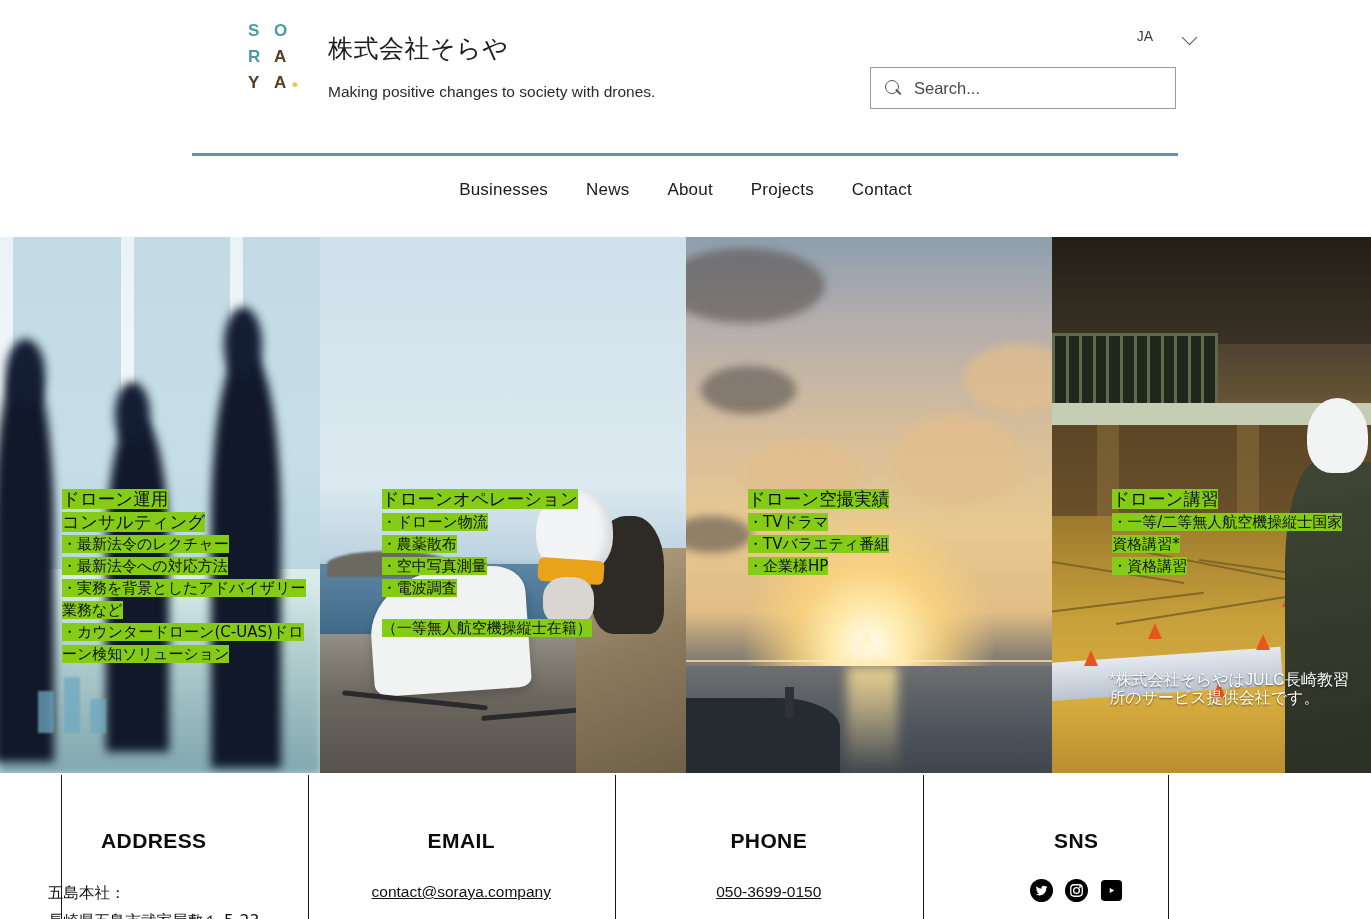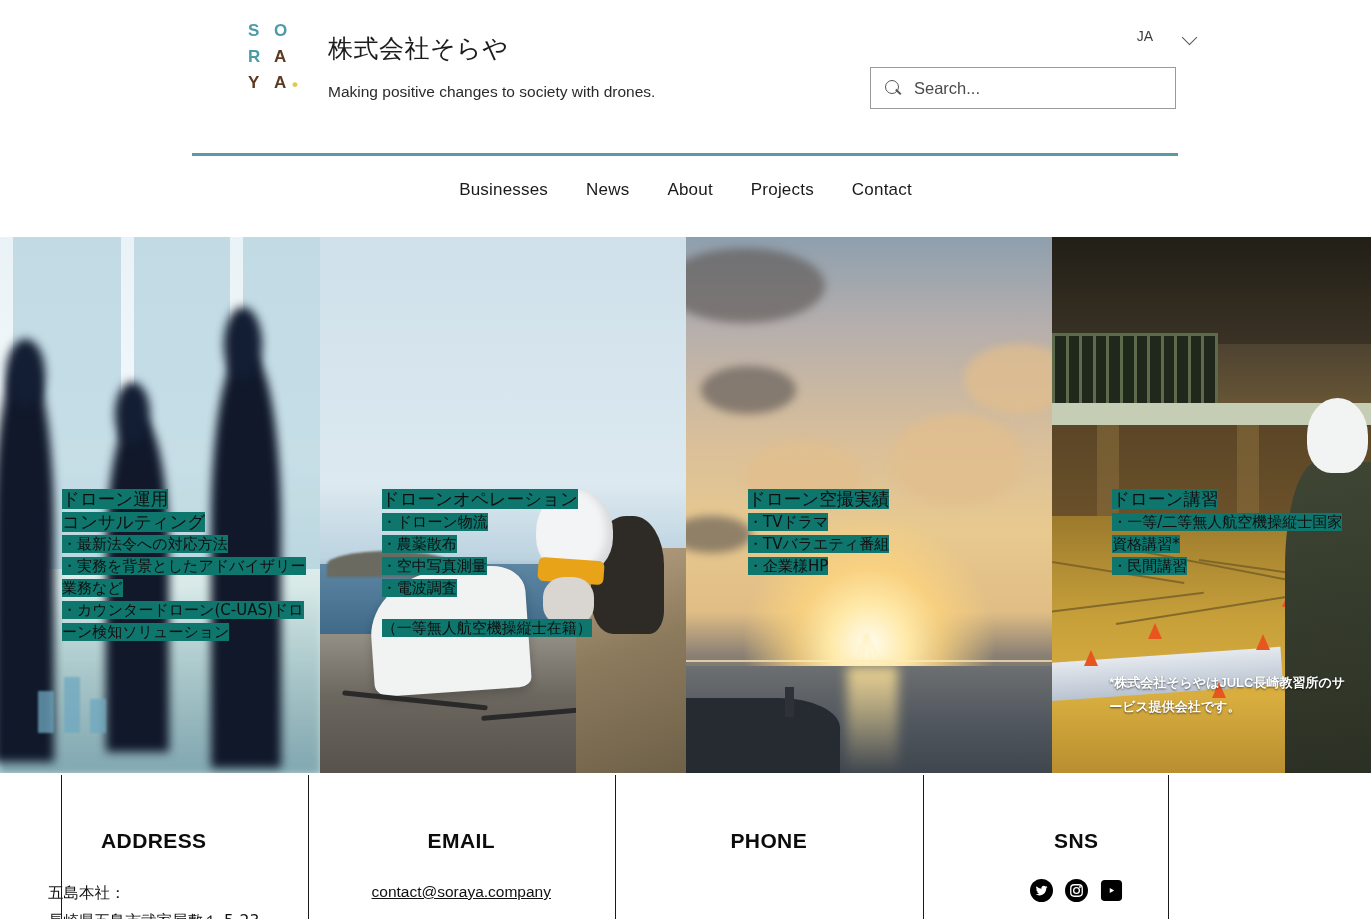--- a/index.html
+++ b/index.html
@@ -250,30 +250,30 @@
     background: #f2f3f3; border-radius: 50% 50% 40% 40%;
   }
   .a4 .column {
     position: absolute; top: 35%; width: 7%; height: 17%;
     background: #8a6f3c; opacity: .55;
   }
 
   
   .overlay { position: absolute; z-index: 5; }
   .ov-line {
-    display: inline; color: #0f0f0f; background: #0f766e;
+    display: inline; color: #0f0f0f; background: #84cc16;
     font-family: "DejaVu Sans", "Liberation Sans", sans-serif;
     box-decoration-break: clone; -webkit-box-decoration-break: clone;
   }
   .ov-head { font-size: 17.5px; line-height: 21.5px; }
   .ov-item { font-size: 15px; line-height: 21px; }
   .ov-block > div { margin-bottom: 1px; }
   .ov-note-white {
-    color: #ffffff; background: transparent; font-size: 13px; line-height: 24px;
-    font-weight: bold; text-shadow: 0 1px 2px rgba(0,0,0,.6);
+    color: #ffffff; background: transparent; font-size: 16px; line-height: 13px;
+    font-weight: normal; text-shadow: 0 1px 2px rgba(0,0,0,.6);
   }
 
   
   .footer {
     position: absolute; top: 775px; left: 0; width: 1230px; height: 144px;
     background: #ffffff; display: flex;
   }
   .fcol {
     flex: 1; position: relative; text-align: center; padding-top: 54px;
   }
@@ -365,20 +365,21 @@
         <div class="head" style="left:36%;top:27%;width:11%;height:12%;"></div>
         <div class="figure" style="left:66%;width:22%;height:77%;bottom:1%;"></div>
         <div class="head" style="left:70%;top:13%;width:12%;height:14%;"></div>
         <div class="chartbar" style="left:12%;width:5%;height:42px;"></div>
         <div class="chartbar" style="left:20%;width:5%;height:56px;"></div>
         <div class="chartbar" style="left:28%;width:5%;height:34px;"></div>
       </div>
       <div class="overlay ov-block" style="left:62px;top:252px;width:272px;">
         <div><span class="ov-line ov-head">ドローン運用</span></div>
         <div><span class="ov-line ov-head">コンサルティング</span></div>
+        <div><span class="ov-line ov-item">・最新法令のレクチャー</span></div>
         <div><span class="ov-line ov-item">・最新法令への対応方法</span></div>
         <div><span class="ov-line ov-item">・実務を背景としたアドバイザリー</span></div>
         <div><span class="ov-line ov-item">業務など</span></div>
         <div><span class="ov-line ov-item">・カウンタードローン(C-UAS)ドロ</span></div>
         <div><span class="ov-line ov-item">ーン検知ソリューション</span></div>
       </div>
     </div>
 
     <div class="panel p2">
       <div class="art a2">
@@ -465,21 +466,21 @@
         <div class="cone" style="left:50%;top:83%;"></div>
         <div class="cone" style="left:64%;top:74%;"></div>
         <div class="cone" style="left:72%;top:66%;"></div>
         <div class="person"></div>
         <div class="whelmet"></div>
       </div>
       <div class="overlay ov-block" style="left:60px;top:252px;width:250px;">
         <div><span class="ov-line ov-head">ドローン講習</span></div>
         <div><span class="ov-line ov-item">・一等/二等無人航空機操縦士国家</span></div>
         <div><span class="ov-line ov-item">資格講習*</span></div>
-        <div><span class="ov-line ov-item">・民間講習</span></div>
+        <div><span class="ov-line ov-item">・資格講習</span></div>
       </div>
       <div class="overlay" style="left:57px;top:434px;width:245px;">
         <span class="ov-note-white">*株式会社そらやはJULC長崎教習所のサービス提供会社です。</span>
       </div>
     </div>
   </div>
 
   <div class="footer">
 
     <div class="fcol">
@@ -492,20 +493,23 @@
 
     <div class="fcol">
       <div class="fhead">EMAIL</div>
       <div class="fbody">
         <a>contact@soraya.company</a>
       </div>
     </div>
 
     <div class="fcol">
       <div class="fhead">PHONE</div>
+      <div class="fbody">
+        <a>050-3699-0150</a>
+      </div>
     </div>
 
     <div class="fcol">
       <div class="fhead">SNS</div>
       <div class="sns">
         <span>
           <svg width="23" height="23" viewBox="0 0 24 24">
               <circle cx="12" cy="12" r="12" fill="#000"></circle>
               <path d="M18.2 8.3c-.45.2-.94.34-1.45.4.52-.31.92-.81 1.11-1.4-.49.29-1.03.5-1.6.61a2.53 2.53 0 0 0-4.31 2.3 7.18 7.18 0 0 1-5.21-2.64 2.53 2.53 0 0 0 .78 3.37c-.41-.01-.8-.13-1.14-.31v.03c0 1.22.87 2.25 2.03 2.48-.38.1-.77.12-1.14.05a2.53 2.53 0 0 0 2.36 1.76 5.08 5.08 0 0 1-3.74 1.05 7.16 7.16 0 0 0 3.88 1.14c4.65 0 7.2-3.86 7.2-7.2v-.33c.5-.36.92-.8 1.26-1.31z" fill="#fff"></path>
             </svg>

